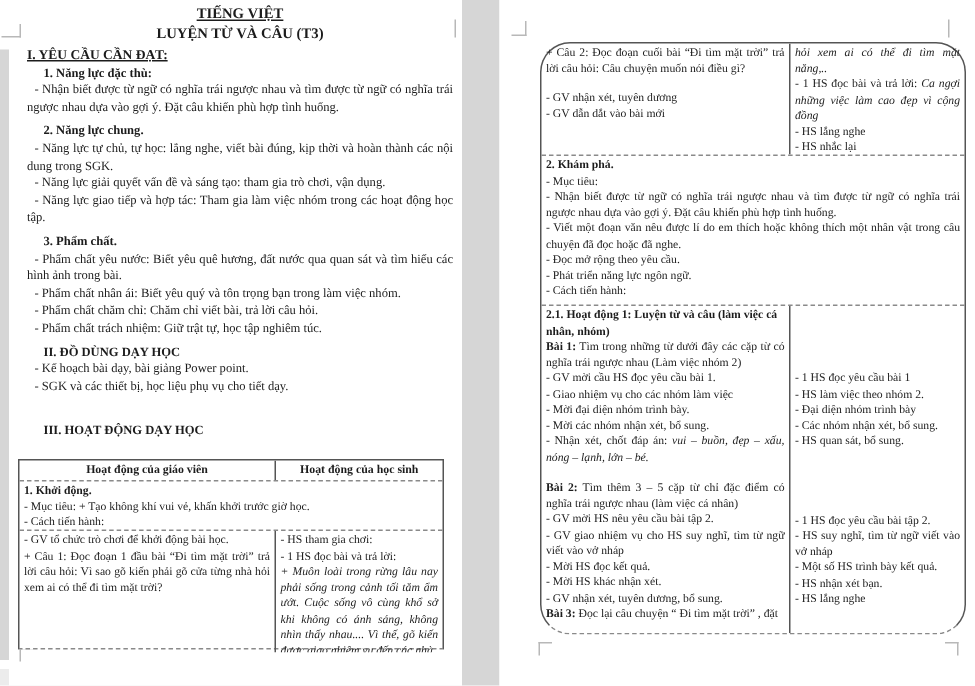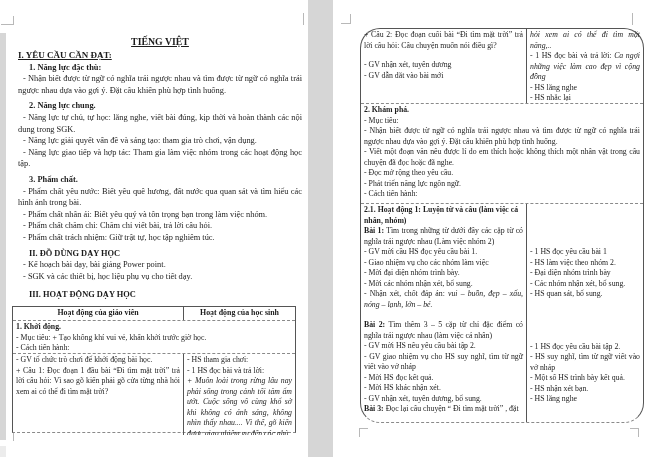--- a/index.html
+++ b/index.html
@@ -20,21 +20,21 @@
   .mark{position:absolute;}
   .mk-br{border-right:1px solid #b8b8b8;border-bottom:1px solid #b8b8b8;}
   .mk-tr{border-right:1px solid #b8b8b8;border-top:1px solid #b8b8b8;}
   .mk-tl{border-left:1px solid #b8b8b8;border-top:1px solid #b8b8b8;}
   .mk-v{border-left:1px solid #b8b8b8;}
 
   
   #left-body{position:absolute;left:12px;top:3px;width:284px;height:301px;overflow:hidden;}
   #left-body .line{font-size:8.4px;line-height:11.6px;text-indent:5px;text-align:left;}
   #left-body .line.center{text-align:center;text-indent:0;}
-  #left-body .line.t1{font-size:9.8px;line-height:13px;margin-top:32px;}
+  #left-body .line.t1{font-size:9.8px;line-height:13px;}
   #left-body .line.h{font-size:9px;text-indent:0;}
   #left-body .line.ind{text-indent:11px;}
   #left-body .line.j{text-align:justify;}
 
   
   .tbl{position:absolute;background:#fff;border:1px solid #555;border-bottom:1px dashed #8a8a8a;box-sizing:border-box;}
   #left-tbl{left:6px;top:306px;width:284px;height:127px;}
   #right-tbl{left:27px;top:28px;width:284px;height:395px;border-radius:20px;}
   .trow{display:flex;box-sizing:border-box;overflow:hidden;}
   .cell{box-sizing:border-box;padding:1px 3px;overflow:hidden;}
@@ -68,36 +68,37 @@
 <div class="gap-strip" id="strip-left"></div>
 <div class="gap-strip" id="strip-mid"></div>
 <div class="gap-strip" id="strip-bottom-left"></div>
 
 <div class="page" id="left-page">
   <div class="mark mk-v" style="left:297px;top:13px;width:1px;height:12px;"></div>
   <div class="mark mk-tl" style="left:7px;top:432px;width:8px;height:8px;"></div>
 
   <div id="left-body">
       <div class="line center b u t1">TIẾNG VIỆT</div>
+      <div class="line center b t1">LUYỆN TỪ VÀ CÂU (T3)</div>
       <div class="line b u h" style="margin-top: 2px;">I. YÊU CẦU CẦN ĐẠT:</div>
       <div class="line b ind">1. Năng lực đặc thù:</div>
       <div class="line j">- Nhận biết được từ ngữ có nghĩa trái ngược nhau và tìm được từ ngữ có nghĩa trái ngược nhau dựa vào gợi ý. Đặt câu khiến phù hợp tình huống.</div>
       <div class="line b ind" style="margin-top: 4px;">2. Năng lực chung.</div>
       <div class="line j">- Năng lực tự chủ, tự học: lắng nghe, viết bài đúng, kịp thời và hoàn thành các nội dung trong SGK.</div>
       <div class="line">- Năng lực giải quyết vấn đề và sáng tạo: tham gia trò chơi, vận dụng.</div>
       <div class="line j">- Năng lực giao tiếp và hợp tác: Tham gia làm việc nhóm trong các hoạt động học tập.</div>
       <div class="line b ind" style="margin-top: 4px;">3. Phẩm chất.</div>
       <div class="line j">- Phẩm chất yêu nước: Biết yêu quê hương, đất nước qua quan sát và tìm hiểu các hình ảnh trong bài.</div>
       <div class="line j">- Phẩm chất nhân ái: Biết yêu quý và tôn trọng bạn trong làm việc nhóm.</div>
       <div class="line">- Phẩm chất chăm chỉ: Chăm chỉ viết bài, trả lời câu hỏi.</div>
       <div class="line">- Phẩm chất trách nhiệm: Giữ trật tự, học tập nghiêm túc.</div>
       <div class="line b ind" style="margin-top: 4px;">II. ĐỒ DÙNG DẠY HỌC</div>
       <div class="line">- Kế hoạch bài dạy, bài giảng Power point.</div>
       <div class="line">- SGK và các thiết bị, học liệu phụ vụ cho tiết dạy.</div>
-      <div class="line b ind" style="margin-top: 7px;">III. HOẠT ĐỘNG DẠY HỌC</div>
+      <div class="line b ind" style="margin-top: 18px;">III. HOẠT ĐỘNG DẠY HỌC</div>
     </div>
 
   <div class="tbl" id="left-tbl">
     <div class="trow rsep" id="lt-header">
       <div class="hcell cdiv">Hoạt động của giáo viên</div>
       <div class="hcell">Hoạt động của học sinh</div>
     </div>
     <div class="rsep" id="lt-rowA">
         <div class="line b">1. Khởi động.</div>
         <div class="line">- Mục tiêu: + Tạo không khí vui vẻ, khấn khởi trước giờ học.</div>

